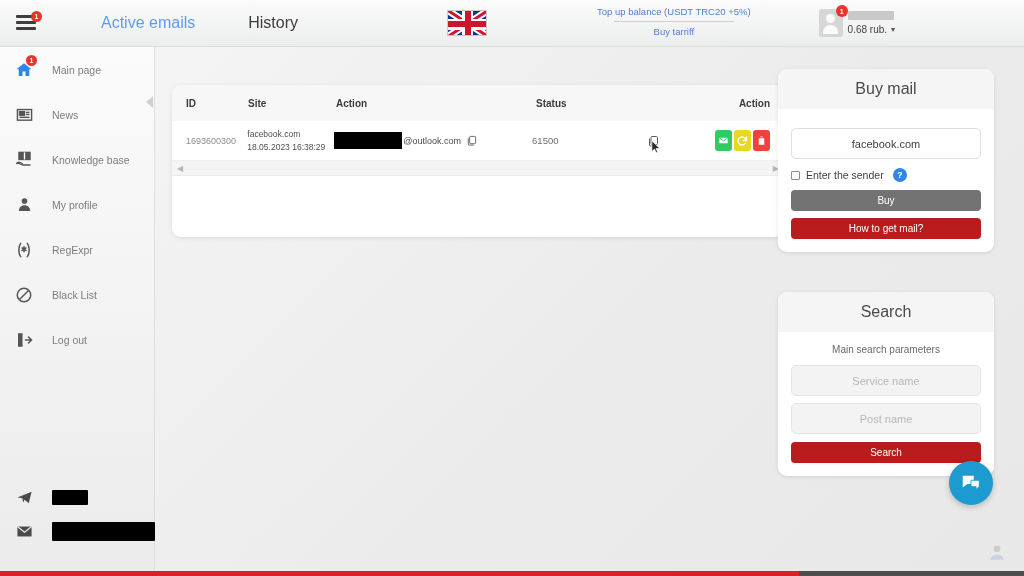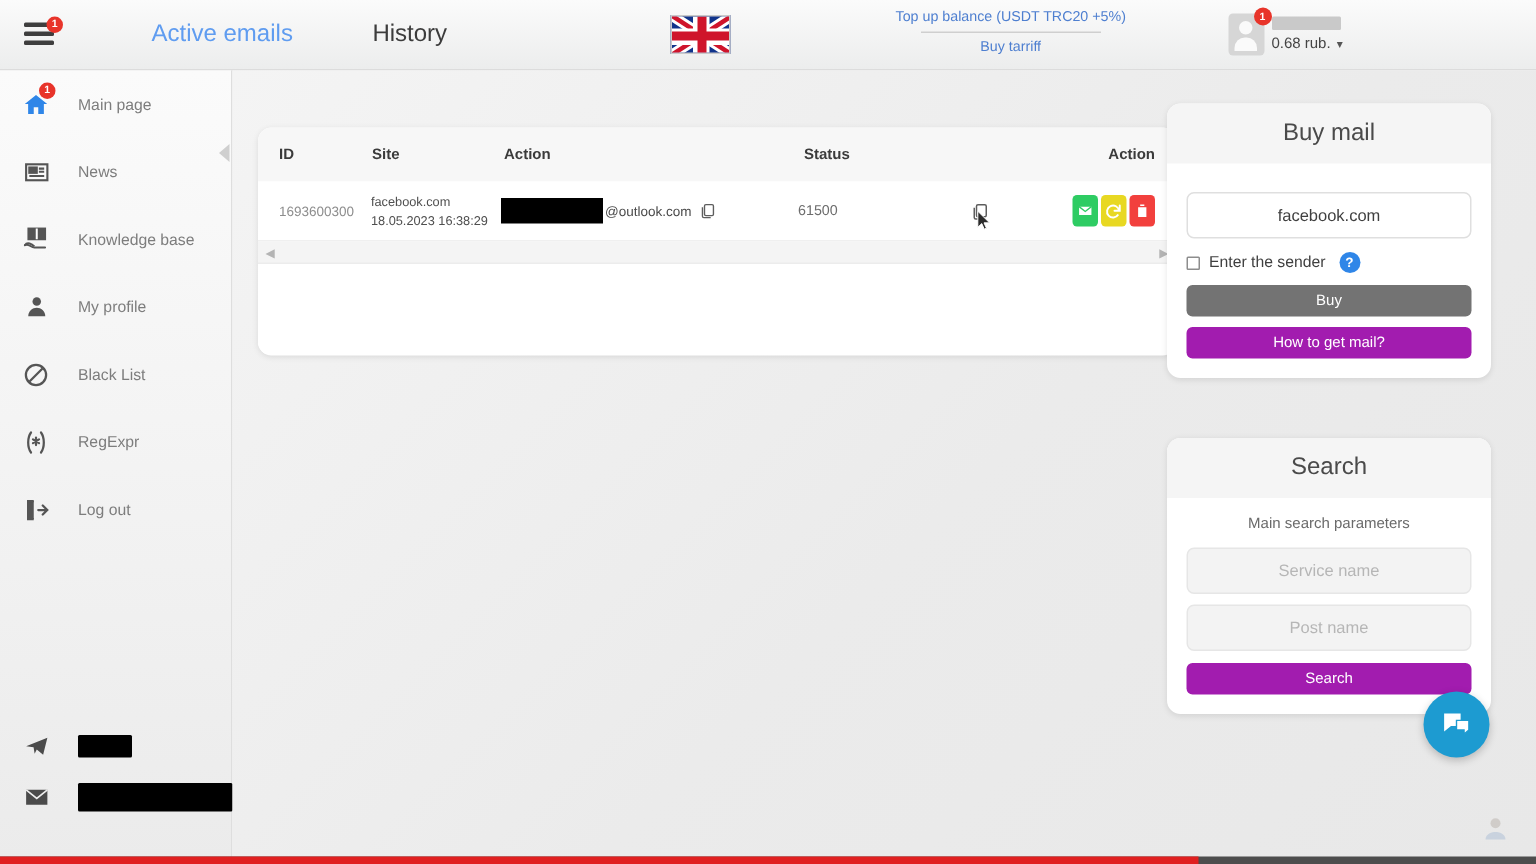--- a/index.html
+++ b/index.html
@@ -238,21 +238,21 @@
   }
   .field-ghost { background: #f3f3f3; border-color: #e6e6e6; color: #aaa; }
   .field::placeholder { color: #b6b6b6; }
   .btn {
     width: 100%; height: 21px; border: none; border-radius: 4px;
     font-size: 10px; color: #fff; cursor: pointer;
     display: flex; align-items: center; justify-content: center;
     font-family: "Liberation Sans", sans-serif;
   }
   .btn-yellow { background: #737373; }
-  .btn-blue { background: #a21caf; }
+  .btn-blue { background: #b91c1c; }
   #buy-panel { top: 22px; }
   #search-panel { top: 245px; }
   .chk-row { display: flex; align-items: center; gap: 6px; margin: 9px 0 8px 0; }
   .chkbox {
     width: 9px; height: 9px; border: 1px solid #8d8d8d; background: #fff; border-radius: 1px;
     cursor: pointer; flex: none;
   }
   .chk-label { font-size: 10.5px; color: #3f3f3f; }
   .help-badge {
     width: 14px; height: 14px; border-radius: 50%; background: #2f86e8; color: #fff;
@@ -372,36 +372,36 @@
         <svg width="17" height="17" viewBox="0 0 24 24" fill="#555">
             <circle cx="12" cy="7" r="4"></circle>
             <path d="M4 21c0-5 4-8 8-8s8 3 8 8z"></path>
           </svg>
       </span>
       <span class="side-label">My profile</span>
     </div>
 
     <div class="side-item">
       <span class="side-ico">
+        <svg width="20" height="20" viewBox="0 0 24 24" fill="none" stroke="#555" stroke-width="1.8">
+            <path d="M8 4c-3 4-3 12 0 16M16 4c3 4 3 12 0 16" stroke-linecap="round"></path>
+            <path d="M12 8v6M9.6 9.5l4.8 3M14.4 9.5l-4.8 3" stroke-linecap="round"></path>
+          </svg>
+      </span>
+      <span class="side-label">RegExpr</span>
+    </div>
+
+    <div class="side-item">
+      <span class="side-ico">
         <svg width="18" height="18" viewBox="0 0 24 24" fill="none" stroke="#555" stroke-width="2">
             <circle cx="12" cy="12" r="9"></circle>
             <line x1="6" y1="18" x2="18" y2="6"></line>
           </svg>
       </span>
       <span class="side-label">Black List</span>
-    </div>
-
-    <div class="side-item">
-      <span class="side-ico">
-        <svg width="20" height="20" viewBox="0 0 24 24" fill="none" stroke="#555" stroke-width="1.8">
-            <path d="M8 4c-3 4-3 12 0 16M16 4c3 4 3 12 0 16" stroke-linecap="round"></path>
-            <path d="M12 8v6M9.6 9.5l4.8 3M14.4 9.5l-4.8 3" stroke-linecap="round"></path>
-          </svg>
-      </span>
-      <span class="side-label">RegExpr</span>
     </div>
 
     <div class="side-item">
       <span class="side-ico">
         <svg width="18" height="18" viewBox="0 0 24 24" fill="none" stroke="#555" stroke-width="2">
             <path d="M10 4H5v16h5" fill="#555"></path>
             <path d="M14 12h7M18 8l4 4-4 4" stroke-linecap="round"></path>
           </svg>
       </span>
       <span class="side-label">Log out</span>

